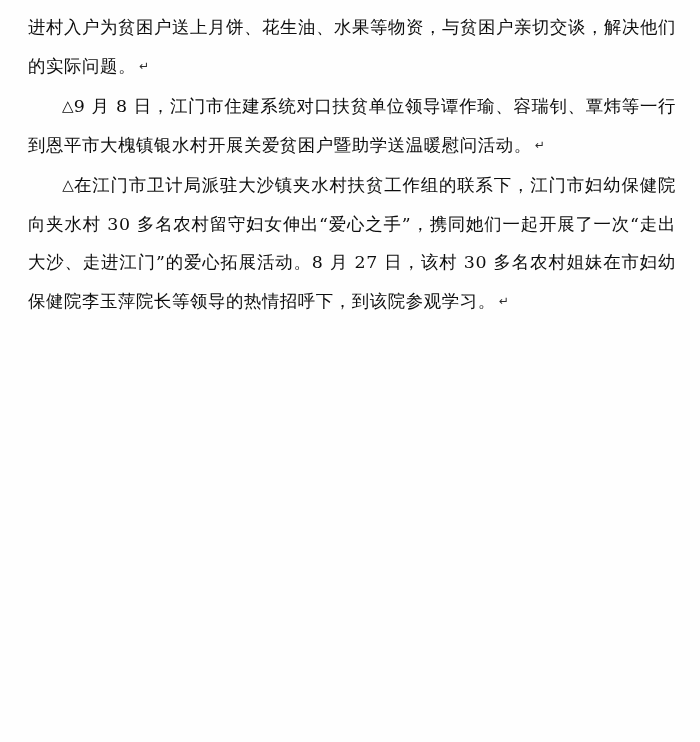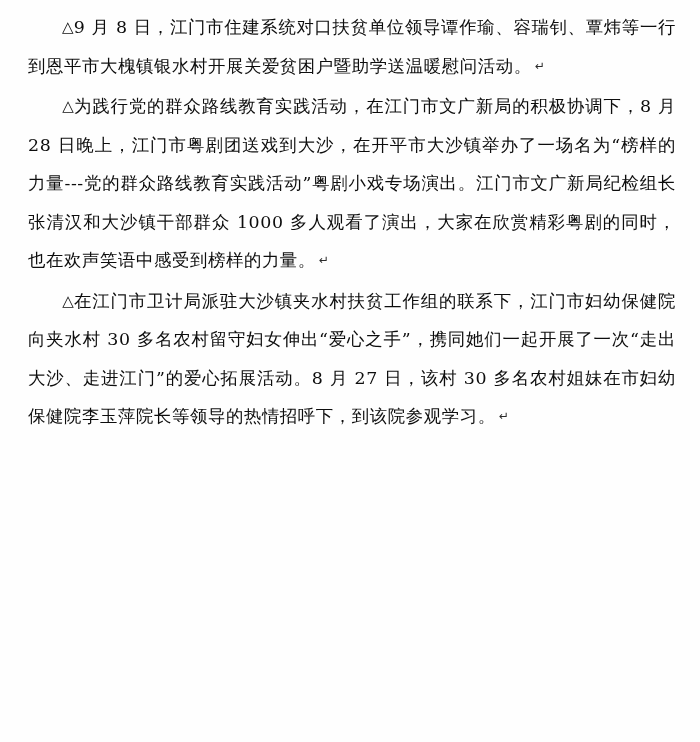--- a/index.html
+++ b/index.html
@@ -59,28 +59,28 @@
     padding-left: 3px;
     letter-spacing: 0;
   }
 </style>
 </head>
 <body>
 
 <div class="page">
   <div class="doc-body">
 
+    <p class="para">
+      <span>进村入户为贫困户送上月饼、花生油、水果等物资，与贫困户亲切交谈，解决他们的实际问题。</span><span class="pilcrow">↵</span>
+    </p>
 
     <p class="para">
       <span class="indent"></span><span class="tri">△</span><span>9 月 8 日，江门市住建系统对口扶贫单位领导谭作瑜、容瑞钊、覃炜等一行到恩平市大槐镇银水村开展关爱贫困户暨助学送温暖慰问活动。</span><span class="pilcrow">↵</span>
     </p>
 
-    <p class="para">
-      <span class="indent"></span><span class="tri">△</span><span>为践行党的群众路线教育实践活动，在江门市文广新局的积极协调下，8 月 28 日晚上，江门市粤剧团送戏到大沙，在开平市大沙镇举办了一场名为“榜样的力量---党的群众路线教育实践活动”粤剧小戏专场演出。江门市文广新局纪检组长张清汉和大沙镇干部群众 1000 多人观看了演出，大家在欣赏精彩粤剧的同时，也在欢声笑语中感受到榜样的力量。</span><span class="pilcrow">↵</span>
-    </p>
 
     <p class="para">
       <span class="indent"></span><span class="tri">△</span><span>在江门市卫计局派驻大沙镇夹水村扶贫工作组的联系下，江门市妇幼保健院向夹水村 30 多名农村留守妇女伸出“爱心之手”，携同她们一起开展了一次“走出大沙、走进江门”的爱心拓展活动。8 月 27 日，该村 30 多名农村姐妹在市妇幼保健院李玉萍院长等领导的热情招呼下，到该院参观学习。</span><span class="pilcrow">↵</span>
     </p>
 
 
   </div>
 </div>
 
 </body></html>

